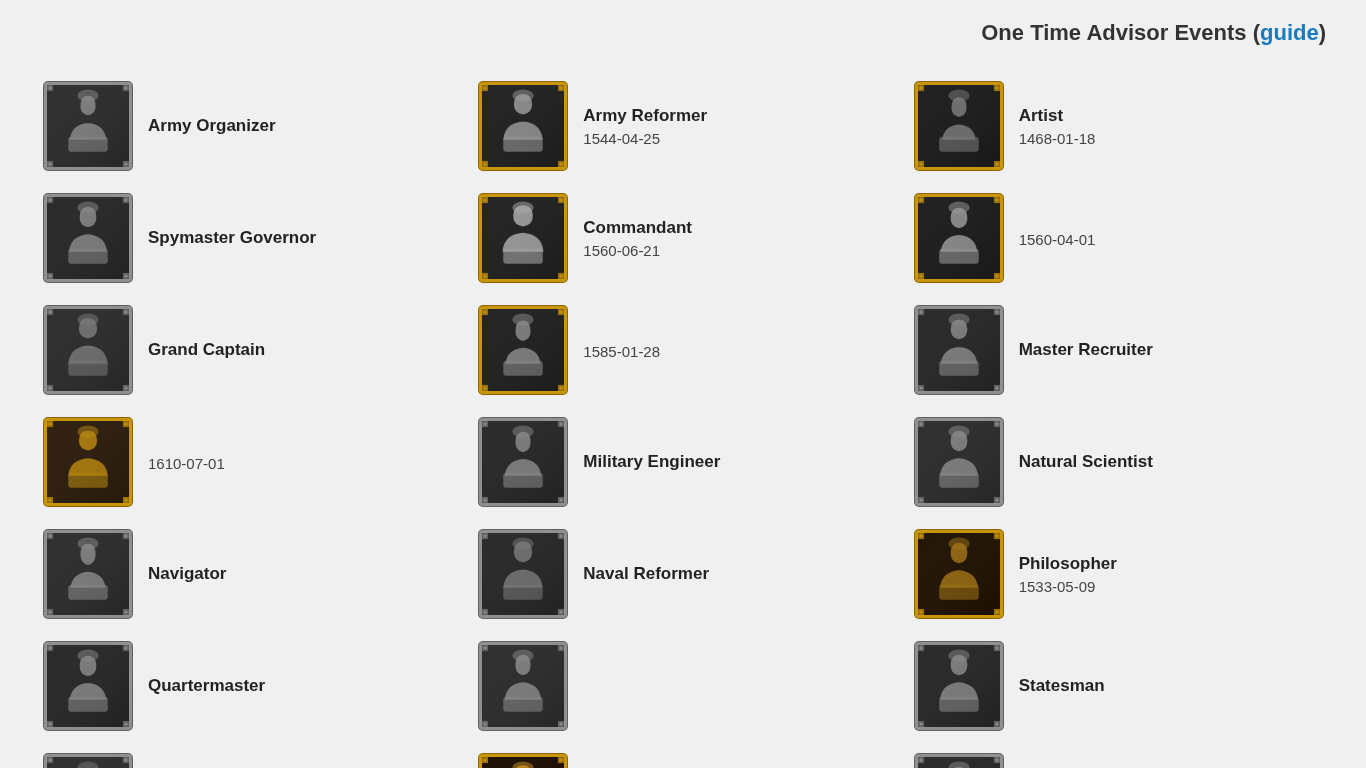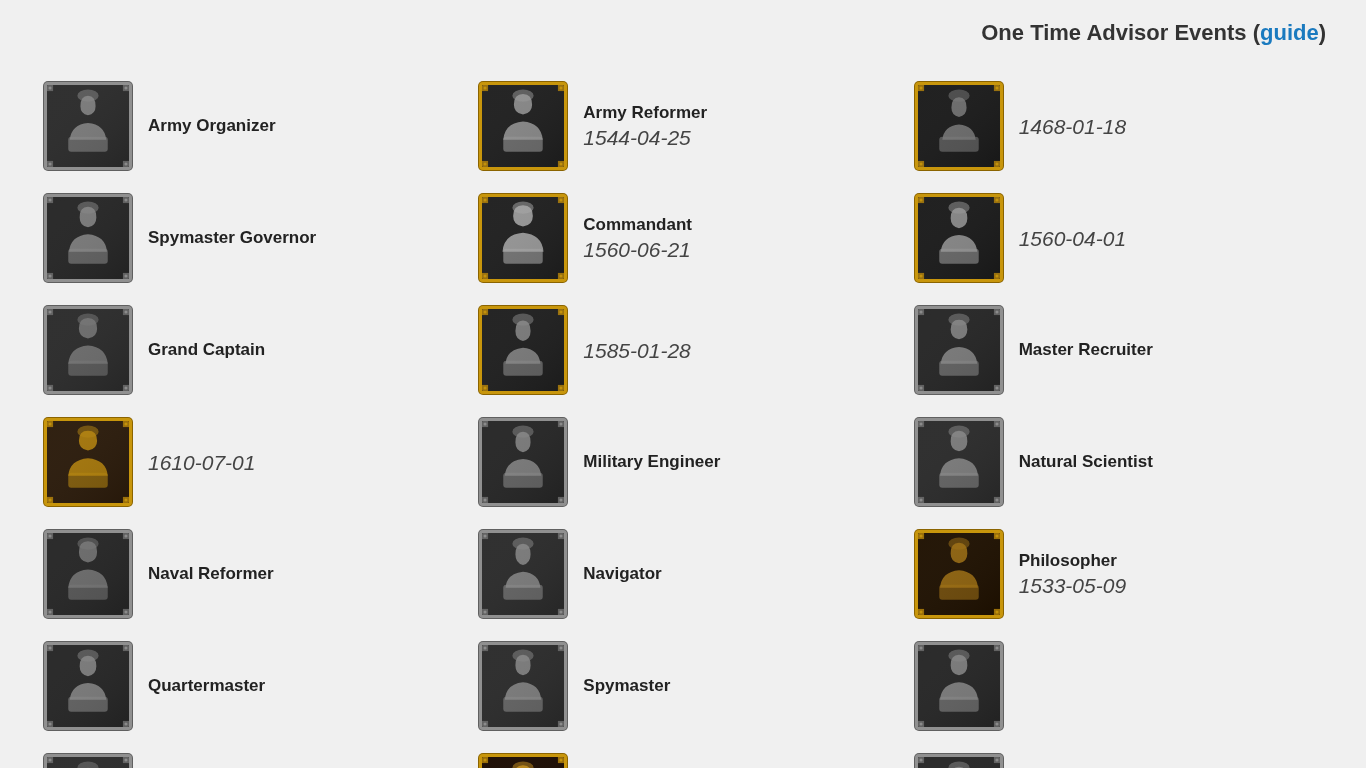--- a/index.html
+++ b/index.html
@@ -69,24 +69,23 @@
     }
 
     .advisor-name {
       font-size: 17px;
       font-weight: 700;
       color: #222;
       line-height: 1.3;
     }
 
     .advisor-date {
-      font-size: 21px;
+      font-size: 15px;
       color: #444;
       margin-top: 2px;
-      font-style: italic;
     }
   </style>
 </head>
 <body>
 
 <h1 class="page-title">
   <span>One Time Advisor Events</span>
   (<a href="#">guide</a>)
 </h1>
 
@@ -206,20 +205,21 @@
         <rect x="0" y="100" width="8" height="8" fill="#b8860b" opacity="0.8"></rect>
         <rect x="100" y="100" width="8" height="8" fill="#b8860b" opacity="0.8"></rect>
 
         <circle cx="4" cy="4" r="2" fill="#c8960c" opacity="0.9"></circle>
         <circle cx="104" cy="4" r="2" fill="#c8960c" opacity="0.9"></circle>
         <circle cx="4" cy="104" r="2" fill="#c8960c" opacity="0.9"></circle>
         <circle cx="104" cy="104" r="2" fill="#c8960c" opacity="0.9"></circle>
       </svg>
     </div>
     <div class="advisor-info">
+      <div class="advisor-name">Artist</div>
       <div class="advisor-date">1468-01-18</div>
     </div>
   </div>
     <div class="advisor-item">
     <div class="advisor-portrait silver-border" style="border-color: #909090; box-shadow: 0 0 0 1px #606060; background: #252525; width:88px; height:88px; position:relative;">
       <svg viewBox="0 0 108 108" width="88" height="88" xmlns="http://www.w3.org/2000/svg">
 
         <rect width="108" height="108" fill="#252525"></rect>
 
         <filter id="noise3">
@@ -585,20 +585,62 @@
         <circle cx="4" cy="104" r="2" fill="#909090" opacity="0.9"></circle>
         <circle cx="104" cy="104" r="2" fill="#909090" opacity="0.9"></circle>
       </svg>
     </div>
     <div class="advisor-info">
       <div class="advisor-name">Natural Scientist</div>
 
     </div>
   </div>
     <div class="advisor-item">
+    <div class="advisor-portrait silver-border" style="border-color: #909090; box-shadow: 0 0 0 1px #606060; background: #2a2a2a; width:88px; height:88px; position:relative;">
+      <svg viewBox="0 0 108 108" width="88" height="88" xmlns="http://www.w3.org/2000/svg">
+
+        <rect width="108" height="108" fill="#2a2a2a"></rect>
+
+        <filter id="noise13">
+          <feTurbulence type="fractalNoise" baseFrequency="0.65" numOctaves="3" stitchTiles="stitch"></feTurbulence>
+          <feColorMatrix type="saturate" values="0"></feColorMatrix>
+          <feBlend in="SourceGraphic" mode="multiply"></feBlend>
+        </filter>
+
+        <path d="M44,28 Q44,14 54,14 Q64,14 64,28 Q64,40 54,42 Q44,40 44,28 Z M31,72 Q33,53 54,51 Q75,53 77,72 Z" fill="#888" opacity="0.85"></path>
+
+        <ellipse cx="54" cy="14" rx="14" ry="8" fill="#888" opacity="0.5"></ellipse>
+
+        <rect x="28" y="68" width="52" height="20" rx="4" fill="#888" opacity="0.6"></rect>
+
+        <rect width="108" height="108" fill="url(#grad13)" opacity="0.3"></rect>
+        <defs>
+          <linearGradient id="grad13" x1="0" y1="0" x2="1" y2="1">
+            <stop offset="0%" stop-color="#ffffff" stop-opacity="0.1"></stop>
+            <stop offset="100%" stop-color="#000000" stop-opacity="0.3"></stop>
+          </linearGradient>
+        </defs>
+
+        <rect x="0" y="0" width="8" height="8" fill="#707070" opacity="0.8"></rect>
+        <rect x="100" y="0" width="8" height="8" fill="#707070" opacity="0.8"></rect>
+        <rect x="0" y="100" width="8" height="8" fill="#707070" opacity="0.8"></rect>
+        <rect x="100" y="100" width="8" height="8" fill="#707070" opacity="0.8"></rect>
+
+        <circle cx="4" cy="4" r="2" fill="#909090" opacity="0.9"></circle>
+        <circle cx="104" cy="4" r="2" fill="#909090" opacity="0.9"></circle>
+        <circle cx="4" cy="104" r="2" fill="#909090" opacity="0.9"></circle>
+        <circle cx="104" cy="104" r="2" fill="#909090" opacity="0.9"></circle>
+      </svg>
+    </div>
+    <div class="advisor-info">
+      <div class="advisor-name">Navigator</div>
+
+    </div>
+  </div>
+    <div class="advisor-item">
     <div class="advisor-portrait silver-border" style="border-color: #909090; box-shadow: 0 0 0 1px #606060; background: #252525; width:88px; height:88px; position:relative;">
       <svg viewBox="0 0 108 108" width="88" height="88" xmlns="http://www.w3.org/2000/svg">
 
         <rect width="108" height="108" fill="#252525"></rect>
 
         <filter id="noise12">
           <feTurbulence type="fractalNoise" baseFrequency="0.65" numOctaves="3" stitchTiles="stitch"></feTurbulence>
           <feColorMatrix type="saturate" values="0"></feColorMatrix>
           <feBlend in="SourceGraphic" mode="multiply"></feBlend>
         </filter>
@@ -623,62 +665,20 @@
         <rect x="100" y="100" width="8" height="8" fill="#707070" opacity="0.8"></rect>
 
         <circle cx="4" cy="4" r="2" fill="#909090" opacity="0.9"></circle>
         <circle cx="104" cy="4" r="2" fill="#909090" opacity="0.9"></circle>
         <circle cx="4" cy="104" r="2" fill="#909090" opacity="0.9"></circle>
         <circle cx="104" cy="104" r="2" fill="#909090" opacity="0.9"></circle>
       </svg>
     </div>
     <div class="advisor-info">
       <div class="advisor-name">Naval Reformer</div>
-
-    </div>
-  </div>
-    <div class="advisor-item">
-    <div class="advisor-portrait silver-border" style="border-color: #909090; box-shadow: 0 0 0 1px #606060; background: #2a2a2a; width:88px; height:88px; position:relative;">
-      <svg viewBox="0 0 108 108" width="88" height="88" xmlns="http://www.w3.org/2000/svg">
-
-        <rect width="108" height="108" fill="#2a2a2a"></rect>
-
-        <filter id="noise13">
-          <feTurbulence type="fractalNoise" baseFrequency="0.65" numOctaves="3" stitchTiles="stitch"></feTurbulence>
-          <feColorMatrix type="saturate" values="0"></feColorMatrix>
-          <feBlend in="SourceGraphic" mode="multiply"></feBlend>
-        </filter>
-
-        <path d="M44,28 Q44,14 54,14 Q64,14 64,28 Q64,40 54,42 Q44,40 44,28 Z M31,72 Q33,53 54,51 Q75,53 77,72 Z" fill="#888" opacity="0.85"></path>
-
-        <ellipse cx="54" cy="14" rx="14" ry="8" fill="#888" opacity="0.5"></ellipse>
-
-        <rect x="28" y="68" width="52" height="20" rx="4" fill="#888" opacity="0.6"></rect>
-
-        <rect width="108" height="108" fill="url(#grad13)" opacity="0.3"></rect>
-        <defs>
-          <linearGradient id="grad13" x1="0" y1="0" x2="1" y2="1">
-            <stop offset="0%" stop-color="#ffffff" stop-opacity="0.1"></stop>
-            <stop offset="100%" stop-color="#000000" stop-opacity="0.3"></stop>
-          </linearGradient>
-        </defs>
-
-        <rect x="0" y="0" width="8" height="8" fill="#707070" opacity="0.8"></rect>
-        <rect x="100" y="0" width="8" height="8" fill="#707070" opacity="0.8"></rect>
-        <rect x="0" y="100" width="8" height="8" fill="#707070" opacity="0.8"></rect>
-        <rect x="100" y="100" width="8" height="8" fill="#707070" opacity="0.8"></rect>
-
-        <circle cx="4" cy="4" r="2" fill="#909090" opacity="0.9"></circle>
-        <circle cx="104" cy="4" r="2" fill="#909090" opacity="0.9"></circle>
-        <circle cx="4" cy="104" r="2" fill="#909090" opacity="0.9"></circle>
-        <circle cx="104" cy="104" r="2" fill="#909090" opacity="0.9"></circle>
-      </svg>
-    </div>
-    <div class="advisor-info">
-      <div class="advisor-name">Navigator</div>
 
     </div>
   </div>
     <div class="advisor-item">
     <div class="advisor-portrait gold-border" style="border-color: #c8960c; box-shadow: 0 0 0 1px #8b6400; background: #1e1000; width:88px; height:88px; position:relative;">
       <svg viewBox="0 0 108 108" width="88" height="88" xmlns="http://www.w3.org/2000/svg">
 
         <rect width="108" height="108" fill="#1e1000"></rect>
 
         <filter id="noise14">
@@ -789,24 +789,20 @@
         <rect x="100" y="0" width="8" height="8" fill="#707070" opacity="0.8"></rect>
         <rect x="0" y="100" width="8" height="8" fill="#707070" opacity="0.8"></rect>
         <rect x="100" y="100" width="8" height="8" fill="#707070" opacity="0.8"></rect>
 
         <circle cx="4" cy="4" r="2" fill="#909090" opacity="0.9"></circle>
         <circle cx="104" cy="4" r="2" fill="#909090" opacity="0.9"></circle>
         <circle cx="4" cy="104" r="2" fill="#909090" opacity="0.9"></circle>
         <circle cx="104" cy="104" r="2" fill="#909090" opacity="0.9"></circle>
       </svg>
     </div>
-    <div class="advisor-info">
-      <div class="advisor-name">Spymaster</div>
-
-    </div>
   </div>
     <div class="advisor-item">
     <div class="advisor-portrait silver-border" style="border-color: #909090; box-shadow: 0 0 0 1px #606060; background: #252525; width:88px; height:88px; position:relative;">
       <svg viewBox="0 0 108 108" width="88" height="88" xmlns="http://www.w3.org/2000/svg">
 
         <rect width="108" height="108" fill="#252525"></rect>
 
         <filter id="noise17">
           <feTurbulence type="fractalNoise" baseFrequency="0.65" numOctaves="3" stitchTiles="stitch"></feTurbulence>
           <feColorMatrix type="saturate" values="0"></feColorMatrix>
@@ -830,20 +826,24 @@
         <rect x="0" y="0" width="8" height="8" fill="#707070" opacity="0.8"></rect>
         <rect x="100" y="0" width="8" height="8" fill="#707070" opacity="0.8"></rect>
         <rect x="0" y="100" width="8" height="8" fill="#707070" opacity="0.8"></rect>
         <rect x="100" y="100" width="8" height="8" fill="#707070" opacity="0.8"></rect>
 
         <circle cx="4" cy="4" r="2" fill="#909090" opacity="0.9"></circle>
         <circle cx="104" cy="4" r="2" fill="#909090" opacity="0.9"></circle>
         <circle cx="4" cy="104" r="2" fill="#909090" opacity="0.9"></circle>
         <circle cx="104" cy="104" r="2" fill="#909090" opacity="0.9"></circle>
       </svg>
+    </div>
+    <div class="advisor-info">
+      <div class="advisor-name">Statesman</div>
+
     </div>
   </div>
     <div class="advisor-item">
     <div class="advisor-portrait silver-border" style="border-color: #909090; box-shadow: 0 0 0 1px #606060; background: #2a2a2a; width:88px; height:88px; position:relative;">
       <svg viewBox="0 0 108 108" width="88" height="88" xmlns="http://www.w3.org/2000/svg">
 
         <rect width="108" height="108" fill="#2a2a2a"></rect>
 
         <filter id="noise18">
           <feTurbulence type="fractalNoise" baseFrequency="0.65" numOctaves="3" stitchTiles="stitch"></feTurbulence>

